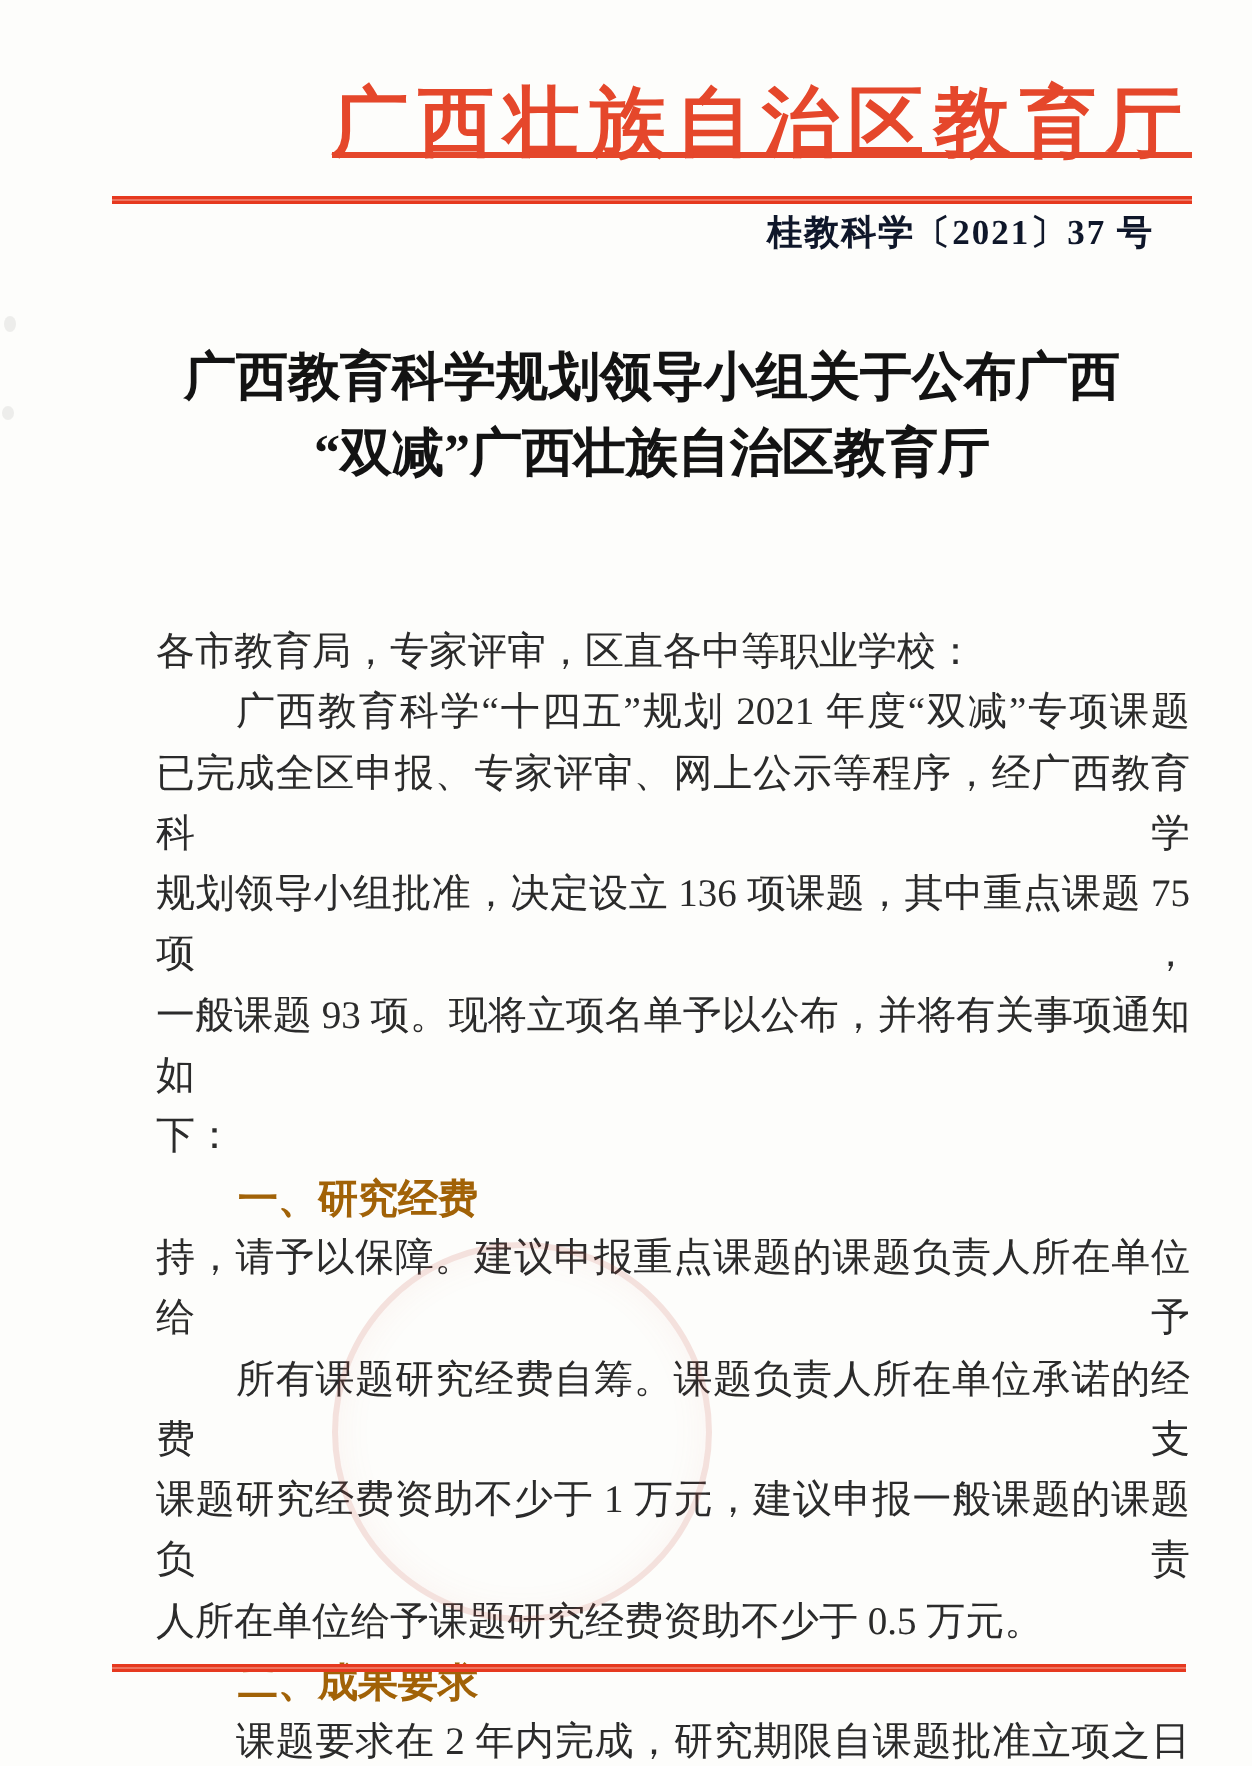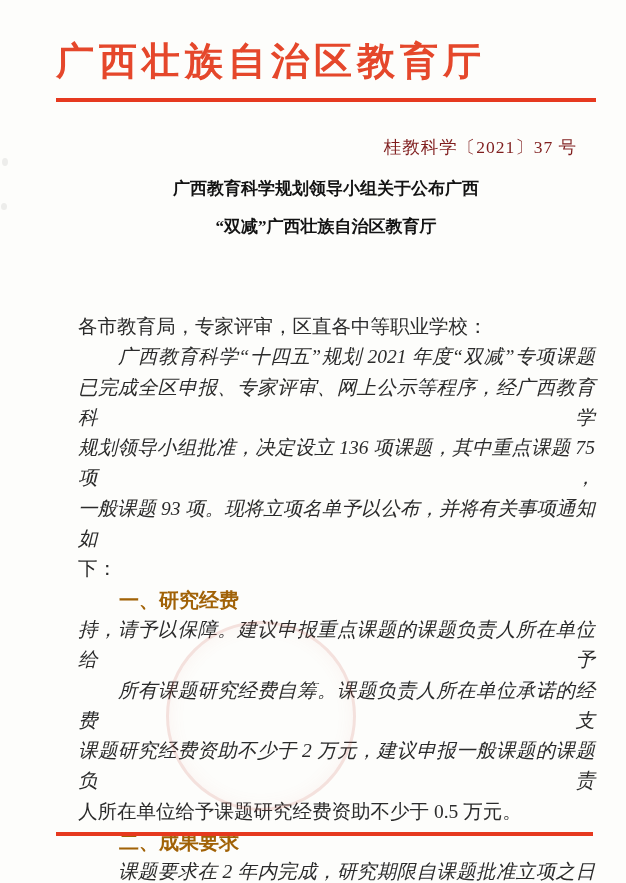--- a/index.html
+++ b/index.html
@@ -11,70 +11,71 @@
   }
   .page {
     position: relative;
     width: 626px; height: 883px;
     background: #fdfdfb;
   }
   
   .issuer {
     position: absolute;
     top: 36px; left: 56px; width: 540px;
-    text-align: left;
+    text-align: right;
     font-size: 38px;
     font-weight: 700;
     letter-spacing: 5px;
     color: #e5472b;
     white-space: nowrap;
+    text-decoration: underline;
   }
   
   .rule {
     position: absolute;
     height: 4px;
     background: linear-gradient(to bottom,
       #e6391f 0%, #e6391f 38%,
       #f7b3a4 50%,
       #e6391f 62%, #e6391f 100%);
   }
   .rule-top    { top: 98px;  left: 56px; width: 540px; }
   .rule-bottom { top: 832px; left: 56px; width: 537px; }
 
   .doc-no {
     position: absolute;
-    top: 135px; right: 49px;
+    top: 104px; right: 49px;
     font-size: 17.5px;
-    color: #7f1d1d;
+    color: #0f172a;
     letter-spacing: 1px;
     white-space: nowrap;
+    font-weight: bold;
   }
 
   .title {
     position: absolute;
     top: 170px; left: 56px; width: 540px;
     text-align: center;
-    font-size: 17px;
+    font-size: 26px;
     line-height: 38px;
     font-weight: 700;
     color: #131313;
   }
 
   .body-block {
     position: absolute;
     top: 312px; left: 78px; width: 517px;
     font-size: 19.5px;
     line-height: 30.3px;
     color: #2b2b2b;
   }
   .line { min-height: 30.3px; }
   .line.fill {
     text-align: justify;
     text-align-last: justify;
-    font-style: italic;
   }
   .line.indent { text-indent: 2.05em; }
   .line.heading {
     font-family: "Liberation Sans", "DejaVu Sans", sans-serif;
     font-weight: 700;
     font-size: 20px;
     color: #a16207;
   }
 
   
@@ -114,21 +115,21 @@
   <div class="body-block">
     <div class="line">各市教育局，专家评审，区直各中等职业学校：</div>
     <div class="line indent fill">广西教育科学“十四五”规划 2021 年度“双减”专项课题</div>
     <div class="line fill">已完成全区申报、专家评审、网上公示等程序，经广西教育科学</div>
     <div class="line fill">规划领导小组批准，决定设立 136 项课题，其中重点课题 75 项，</div>
     <div class="line fill">一般课题 93 项。现将立项名单予以公布，并将有关事项通知如</div>
     <div class="line">下：</div>
     <div class="line heading indent">一、研究经费</div>
     <div class="line fill">持，请予以保障。建议申报重点课题的课题负责人所在单位给予</div>
     <div class="line indent fill">所有课题研究经费自筹。课题负责人所在单位承诺的经费支</div>
-    <div class="line fill">课题研究经费资助不少于 2 万元，建议申报一般课题的课题负责</div>
+    <div class="line fill">课题研究经费资助不少于 1 万元，建议申报一般课题的课题负责</div>
     <div class="line">人所在单位给予课题研究经费资助不少于 0.5 万元。</div>
     <div class="line heading indent">二、成果要求</div>
     <div class="line indent fill">课题要求在 2 年内完成，研究期限自课题批准立项之日起计</div>
 
   </div>
 
   <div class="seal"></div>
   <div class="smudge smudge-a"></div>
   <div class="smudge smudge-b"></div>
 

